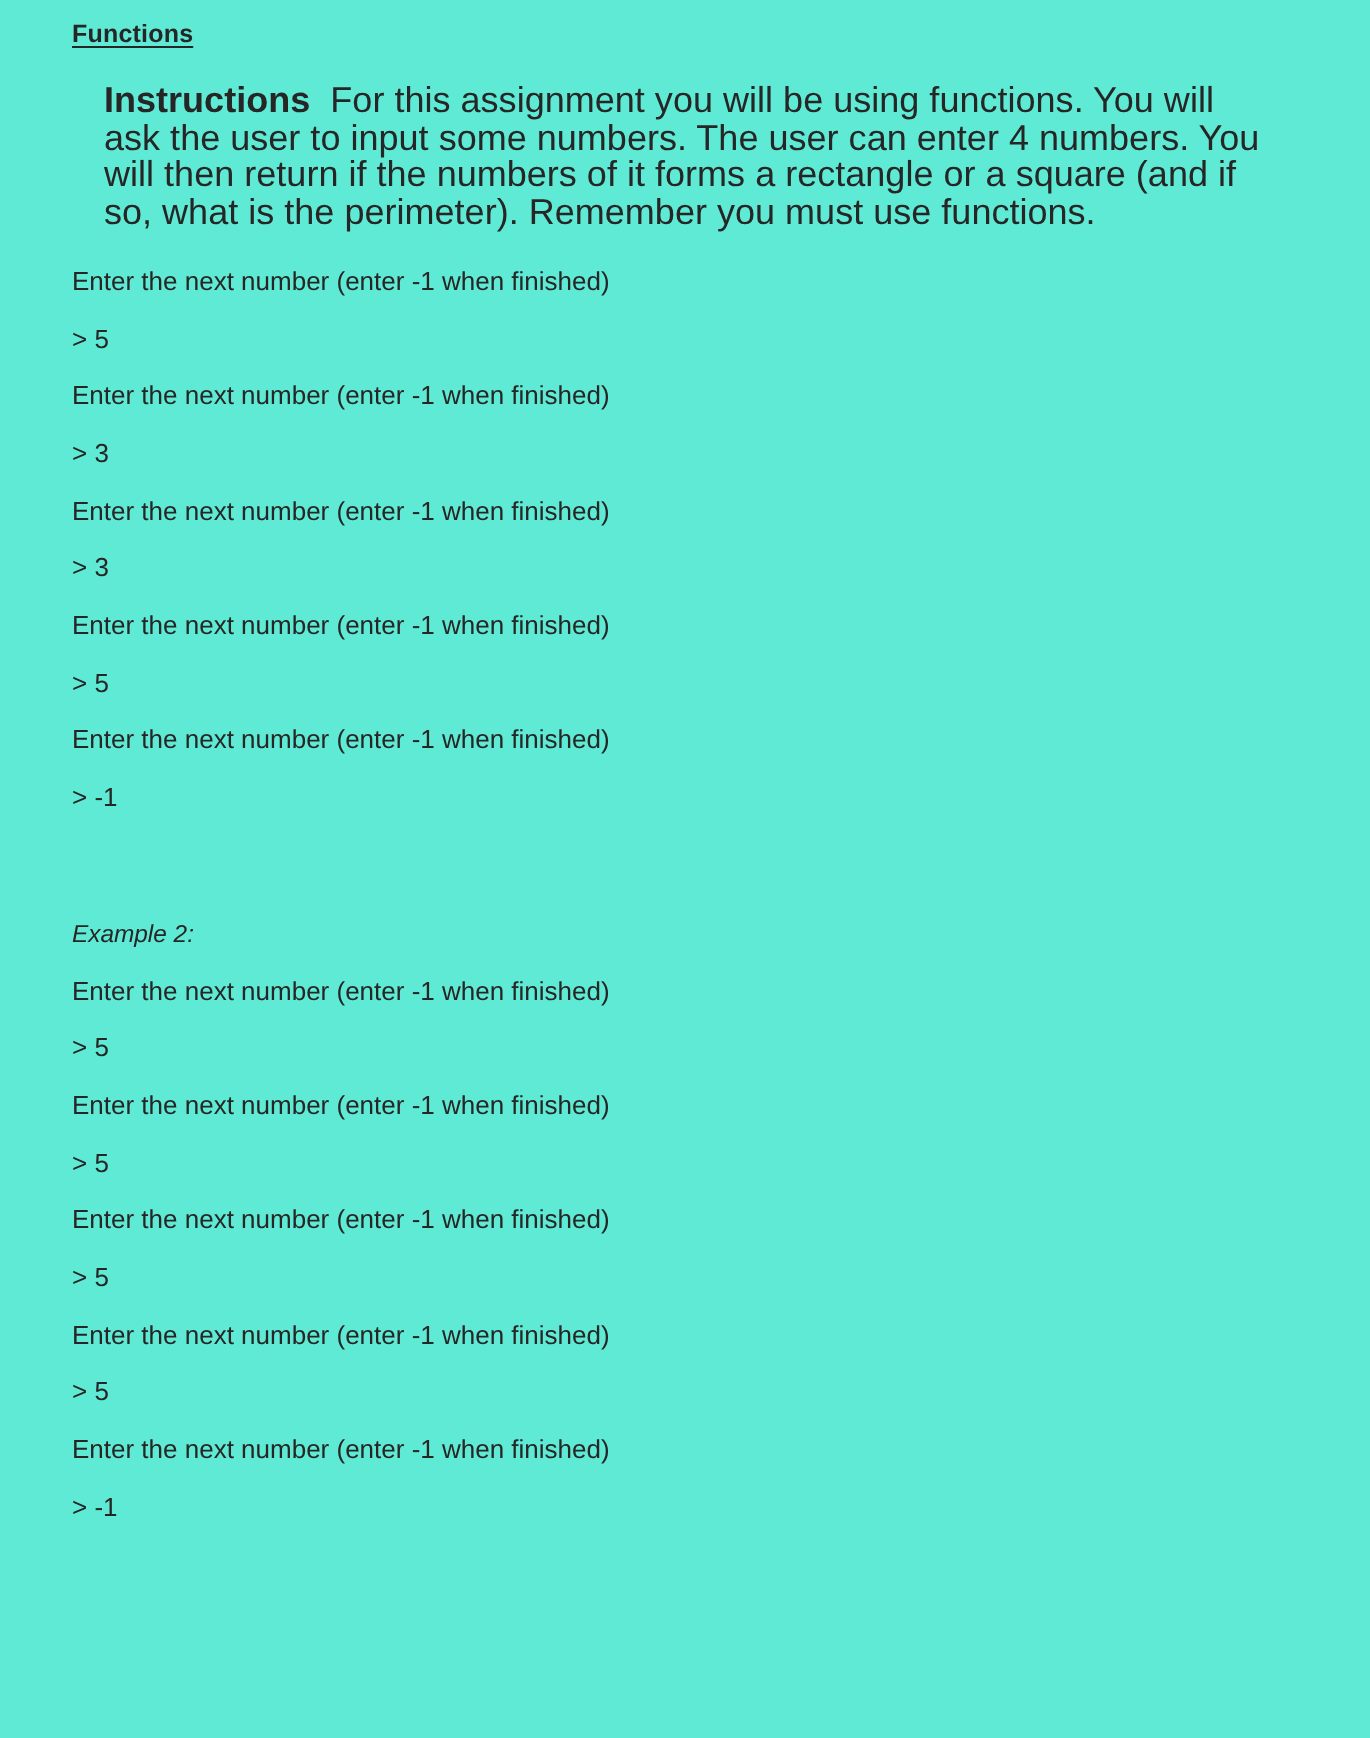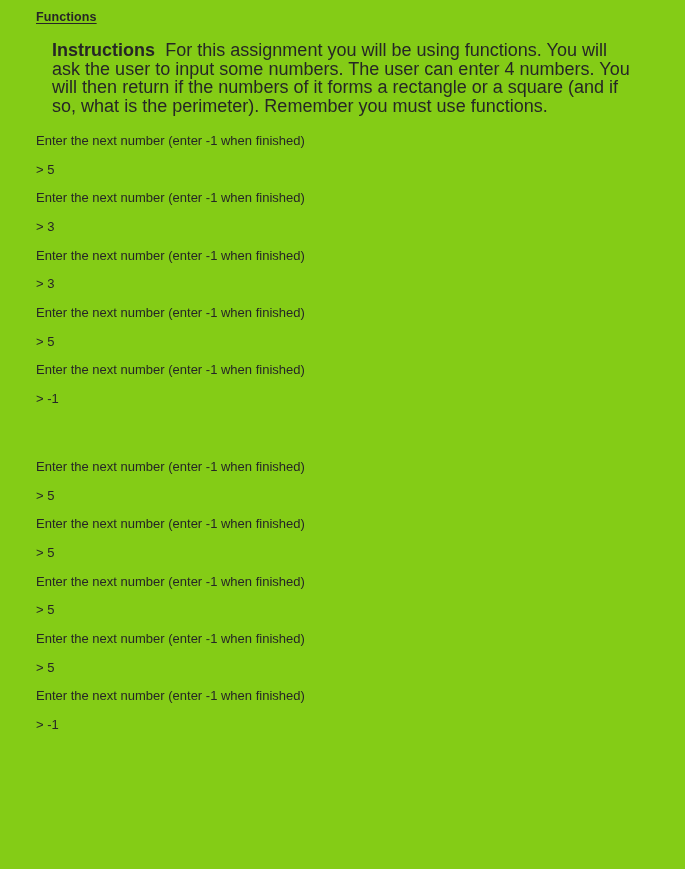--- a/index.html
+++ b/index.html
@@ -12,21 +12,21 @@
     width: 685px;
     height: 869px;
     font-family: "Liberation Sans", sans-serif;
     color: #262626;
     -webkit-font-smoothing: antialiased;
   }
   .page {
     position: relative;
     width: 685px;
     height: 869px;
-    background: #84cc16;
+    background: #5eead4;
     box-sizing: border-box;
     padding: 9px 30px 0 36px;
     overflow: hidden;
   }
   .doc-title {
     font-size: 12.5px;
     font-weight: bold;
     text-decoration: underline;
     text-underline-offset: 2px;
     line-height: 16px;
@@ -99,20 +99,21 @@
       <p class="line">Enter the next number (enter -1 when finished)</p>
       <p class="line">&gt; 5</p>
       <p class="line">Enter the next number (enter -1 when finished)</p>
       <p class="line">&gt; -1</p>
     </div>
   </div>
 
   <div class="example-gap"></div>
 
   <div>
+    <p class="example-head">Example 2:</p>
     <div class="transcript">
       <p class="line">Enter the next number (enter -1 when finished)</p>
       <p class="line">&gt; 5</p>
       <p class="line">Enter the next number (enter -1 when finished)</p>
       <p class="line">&gt; 5</p>
       <p class="line">Enter the next number (enter -1 when finished)</p>
       <p class="line">&gt; 5</p>
       <p class="line">Enter the next number (enter -1 when finished)</p>
       <p class="line">&gt; 5</p>
       <p class="line">Enter the next number (enter -1 when finished)</p>

